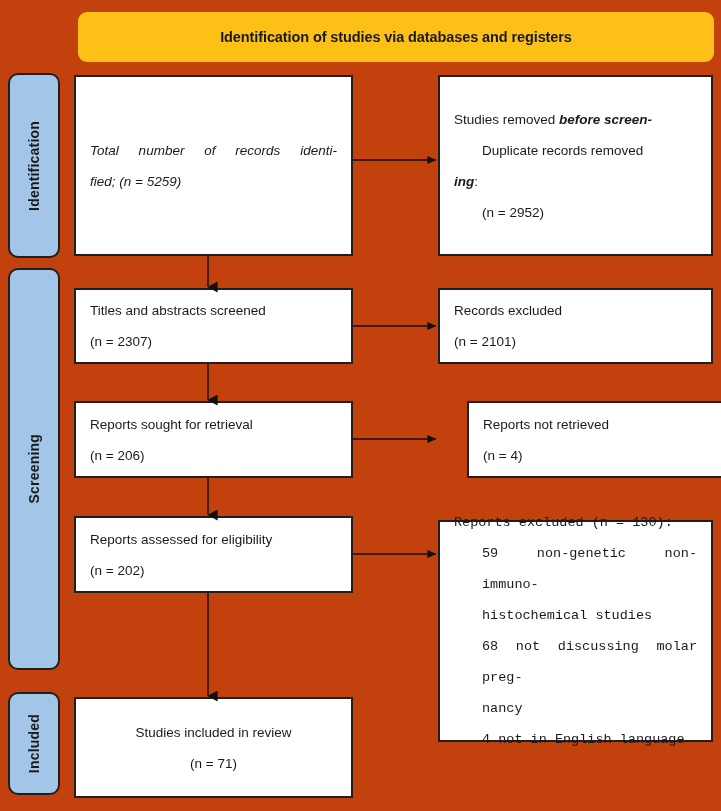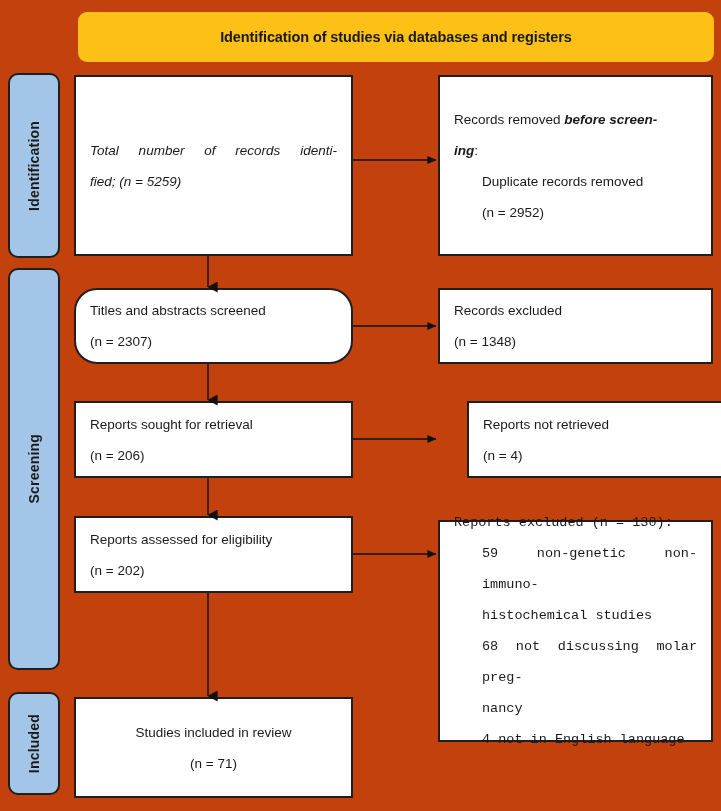--- a/index.html
+++ b/index.html
@@ -85,21 +85,21 @@
   }
   .bx-line.justify {
     text-align: justify;
     text-align-last: justify;
   }
   .bx-line.indent { padding-left: 28px; }
   .bx-line em { font-style: italic; font-weight: bold; }
 
   
   #box-identified   { left: 74px;  top: 75px;  width: 279px; height: 181px; font-style: italic; }
-  #box-screened     { left: 74px;  top: 288px; width: 279px; height: 76px; border-radius: 23px;  }
+  #box-screened     { left: 74px;  top: 288px; width: 279px; height: 76px;  }
   #box-sought       { left: 74px;  top: 401px; width: 279px; height: 77px;  }
   #box-assessed     { left: 74px;  top: 516px; width: 279px; height: 77px;  }
   #box-included     { left: 74px;  top: 697px; width: 279px; height: 101px; align-items: center; }
 
   
   #box-removed      { left: 438px; top: 75px;  width: 275px; height: 181px; }
   #box-rec-excluded { left: 438px; top: 288px; width: 275px; height: 76px;  }
   #box-not-retr     { left: 438px; top: 401px; width: 275px; height: 77px; margin-left: 29px;  }
   #box-rep-excluded { left: 438px; top: 520px; width: 275px; height: 222px; font-family: Liberation Mono, monospace; }
 
@@ -125,34 +125,34 @@
   <div class="stage-rail" id="rail-included">
     <span class="rail-text">Included</span>
   </div>
 
   <div class="flow-box" id="box-identified">
     <div class="bx-line justify">Total  number  of  records  identi-</div>
     <div class="bx-line">fied; (n = 5259)</div>
   </div>
 
   <div class="flow-box" id="box-removed">
-    <div class="bx-line"><span>Records removed </span><em>before screen-</em></div>
+    <div class="bx-line"><span>Studies removed </span><em>before screen-</em></div>
+    <div class="bx-line indent">Duplicate records removed</div>
     <div class="bx-line"><em>ing</em><span>:</span></div>
-    <div class="bx-line indent">Duplicate records removed</div>
     <div class="bx-line indent">(n = 2952)</div>
   </div>
 
   <div class="flow-box" id="box-screened">
     <div class="bx-line">Titles and abstracts screened</div>
     <div class="bx-line">(n = 2307)</div>
   </div>
 
   <div class="flow-box" id="box-rec-excluded">
     <div class="bx-line">Records excluded</div>
-    <div class="bx-line">(n = 1348)</div>
+    <div class="bx-line">(n = 2101)</div>
   </div>
 
   <div class="flow-box" id="box-sought">
     <div class="bx-line">Reports sought for retrieval</div>
     <div class="bx-line">(n = 206)</div>
   </div>
 
   <div class="flow-box" id="box-not-retr">
     <div class="bx-line">Reports not retrieved</div>
     <div class="bx-line">(n = 4)</div>

